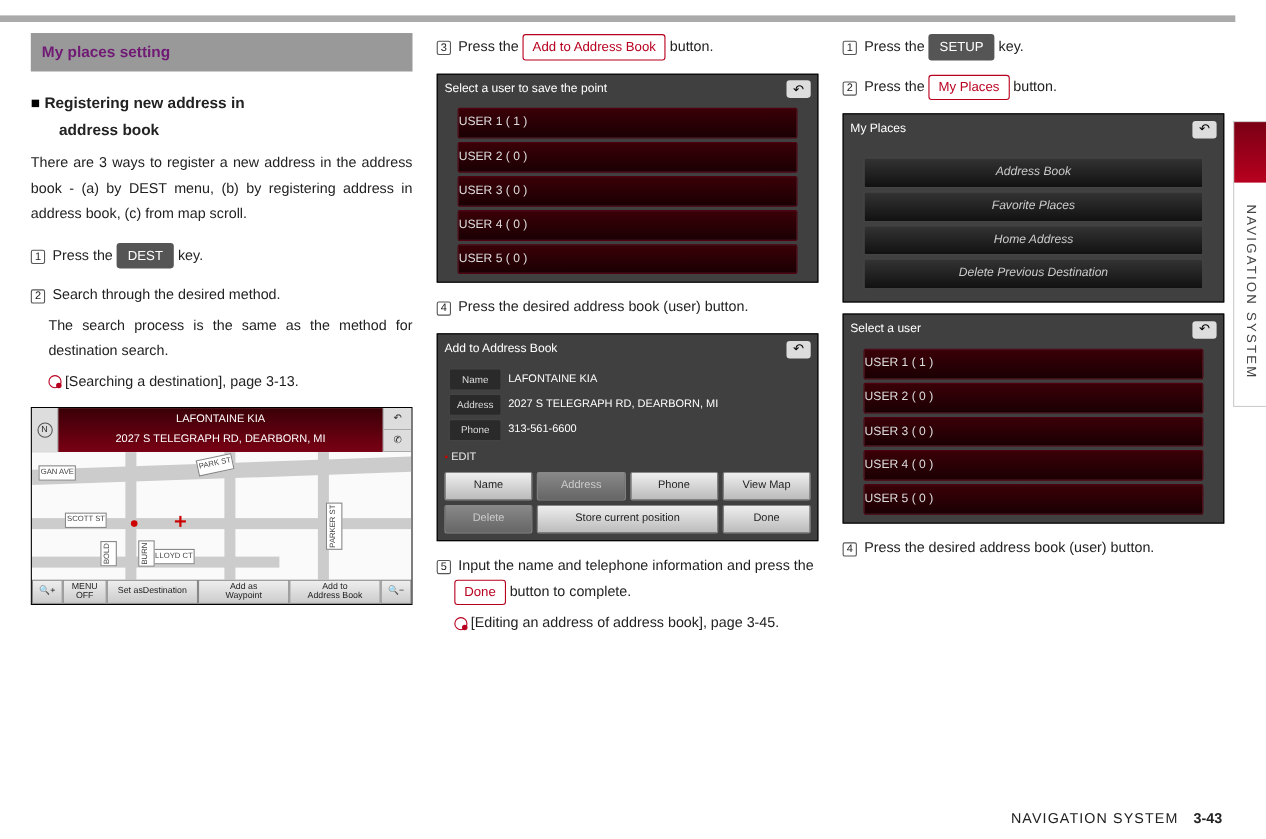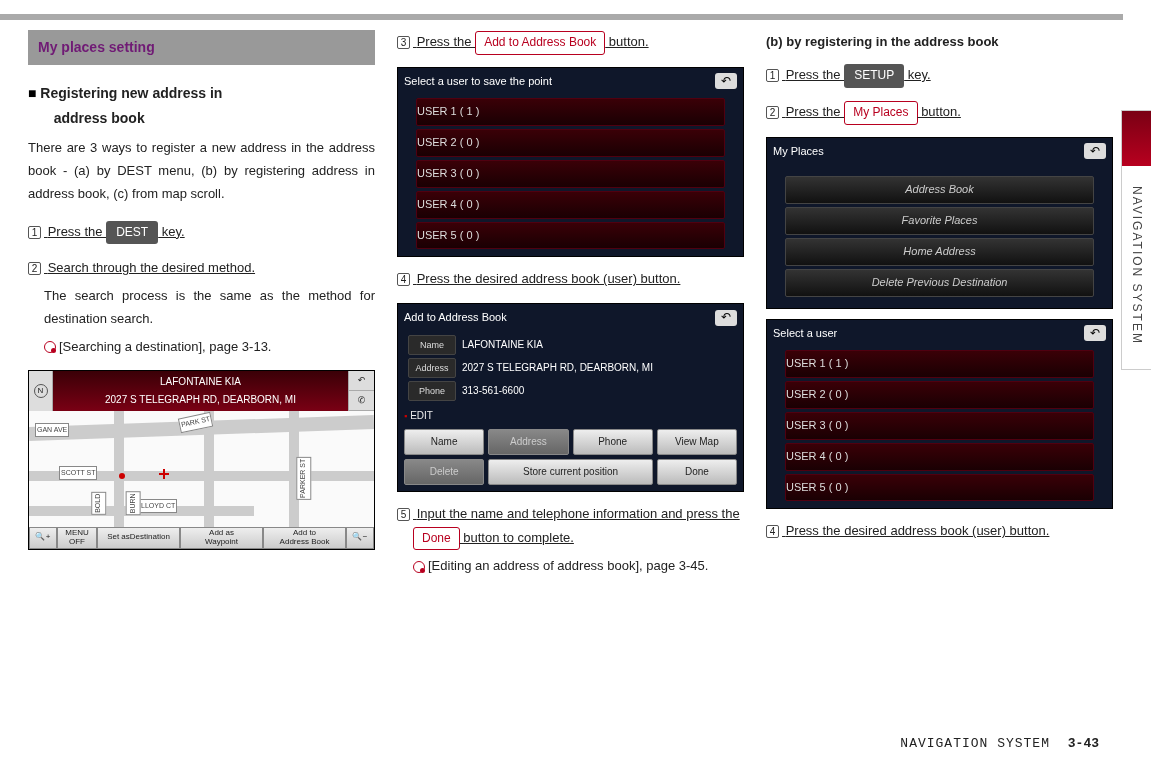--- a/index.html
+++ b/index.html
@@ -60,21 +60,21 @@
     font-size: 14px;
     text-indent: -14px;
     padding-left: 14px;
   }
   h3::before {
     content: "■ ";
     color: #000;
   }
   .para { text-align: justify; margin-bottom: 14px; }
   .sub-head { font-weight: bold; margin-bottom: 10px; }
-  .step { margin: 0 0 12px 0; padding-left: 16px; text-indent: -16px; text-decoration: underline; }
+  .step { margin: 0 0 12px 0; padding-left: 16px; text-indent: -16px; }
   .step .n {
     display: inline-block;
     border: 1px solid #555;
     border-radius: 2px;
     width: 13px; height: 13px;
     line-height: 12px;
     text-align: center;
     font-size: 10px;
     text-indent: 0;
     margin-right: 3px;
@@ -114,21 +114,21 @@
     width: 5px; height: 5px;
     background: #b8001f;
     border-radius: 50%;
     bottom: -1px; right: -1px;
   }
   .ref-line { padding-left: 30px; text-indent: -14px; margin-top: -8px; margin-bottom: 12px; }
   .sub-line { padding-left: 16px; margin-top: -8px; margin-bottom: 12px; text-align: justify; }
 
   
   .shot {
-    background: #0f172a;
+    background: #404040;
     border: 1px solid #000;
     color: #ddd;
     font-size: 11px;
     margin-bottom: 10px;
     position: relative;
   }
   .shot-header {
     display: flex;
     justify-content: space-between;
     align-items: center;
@@ -279,23 +279,22 @@
   .map-bottom .mb {
     background: linear-gradient(#eee,#ccc);
     border: 1px solid #888;
     font-size: 8px;
     display: flex; align-items: center; justify-content: center;
     text-align: center;
     line-height: 1.1;
   }
   .footer {
     position: absolute;
-    bottom: 8px; right: 52px;
+    bottom: 8px; right: 40px;
     font-size: 13px;
-    font-family: Liberation Mono, monospace;
   }
   .footer .sys { letter-spacing: 1px; margin-right: 10px; }
 </style>
 </head>
 <body>
 
 <div class="topbar"></div>
 
 <div class="side-tab">
   <div class="gradient"></div>
@@ -454,21 +453,20 @@
     <div class="step">
       <span class="n">5</span>
       <span>Input the name and telephone information and press the </span><span class="key-red">Done</span><span> button to complete.</span>
     </div>
     <div class="ref-line">
       <span class="xref"></span><span>[Editing an address of address book], page 3-45.</span>
     </div>
   </div>
 
   <div class="col" style="padding-right:10px;">
-    <div class="sub-head">(b) by registering in the address book</div>
 
     <div class="step">
       <span class="n">1</span>
       <span>Press the </span><span class="key-dark">SETUP</span><span> key.</span>
     </div>
 
     <div class="step">
       <span class="n">2</span>
       <span>Press the </span><span class="key-red">My Places</span><span> button.</span>
     </div>

